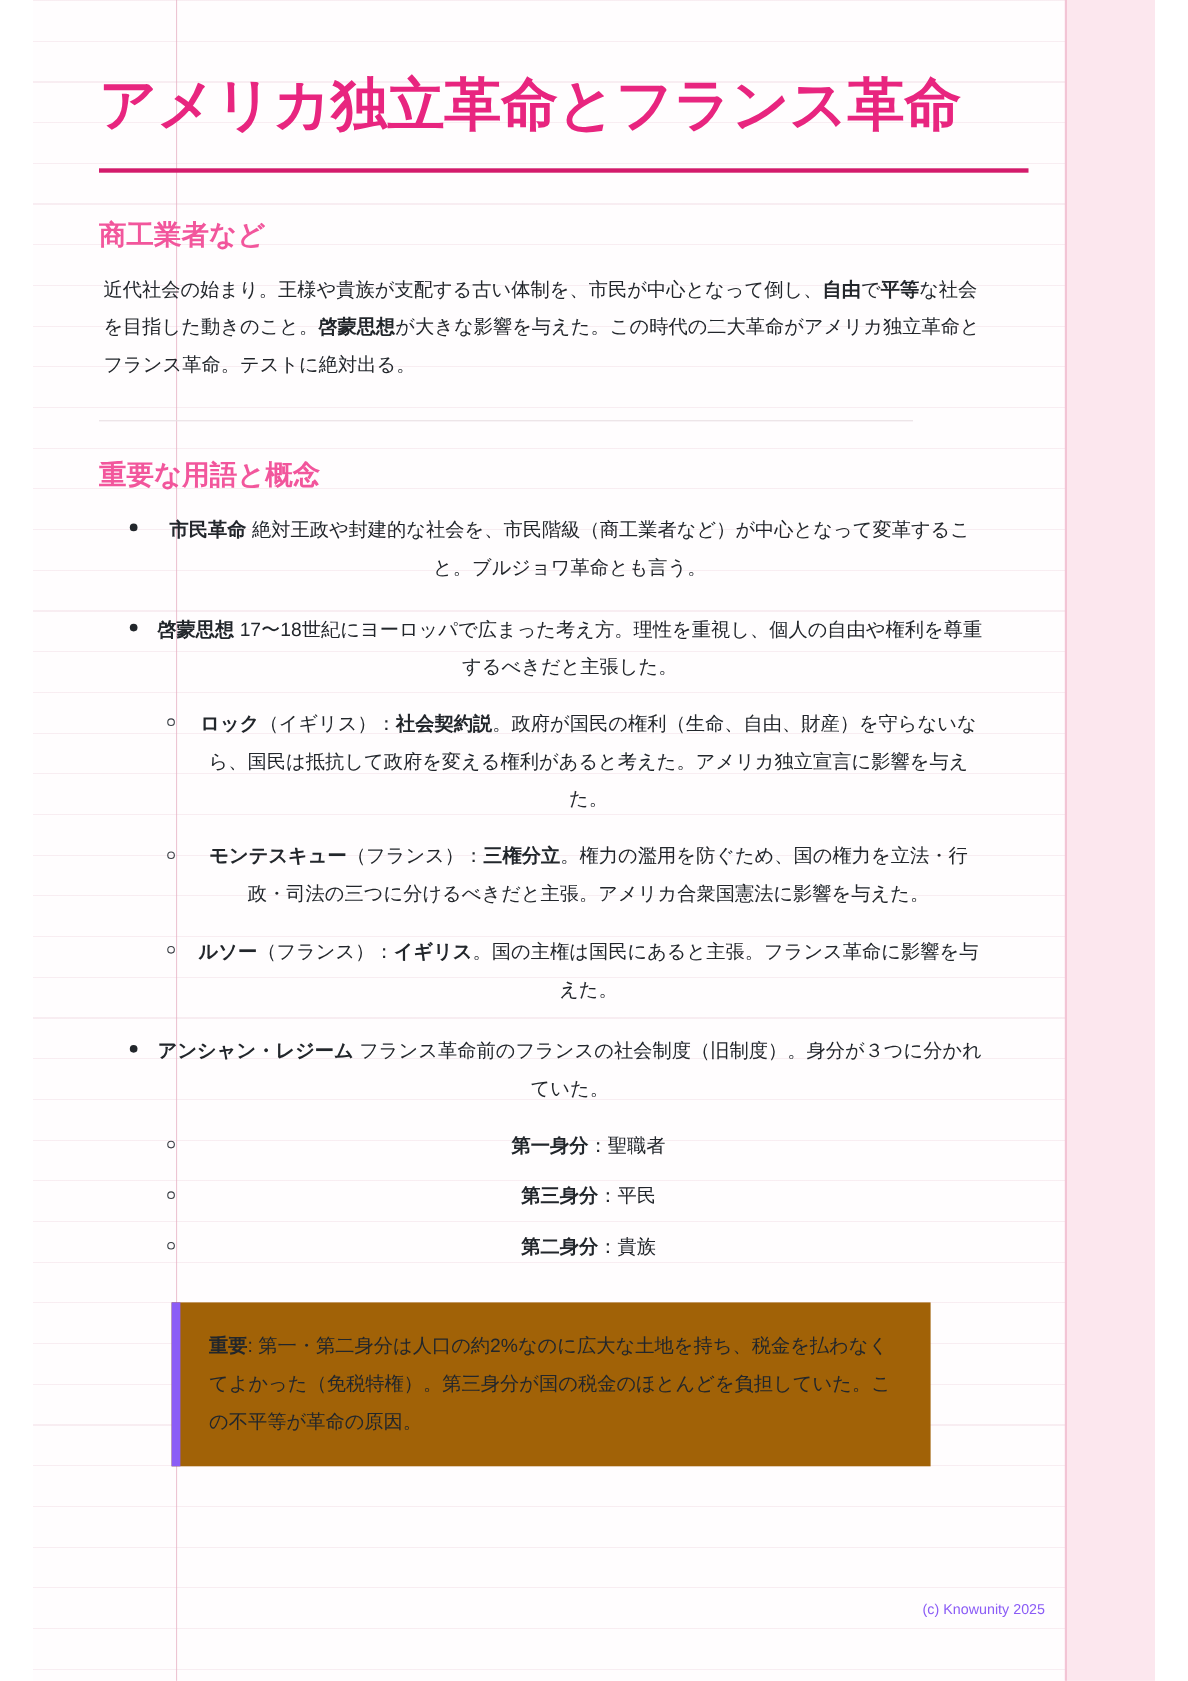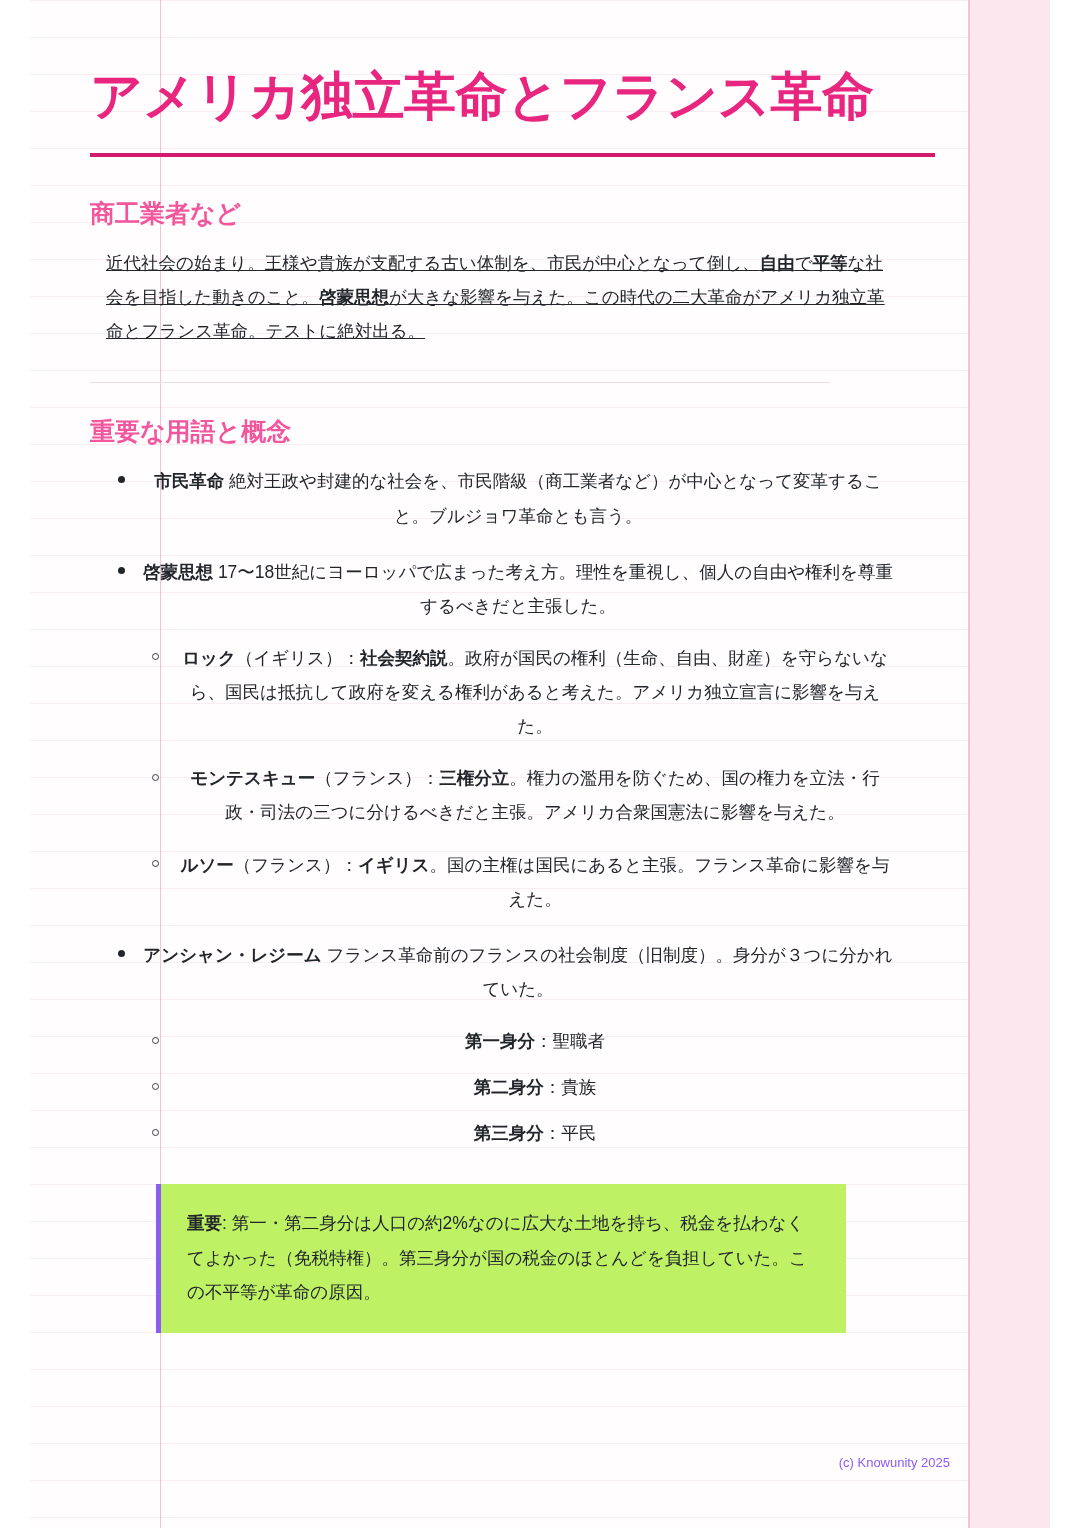--- a/index.html
+++ b/index.html
@@ -93,22 +93,21 @@
     margin: 0 0 16px 0;
   }
   h2.section-title.second {
     margin-top: 0;
   }
 
   p.body-text {
     font-size: 17.5px;
     line-height: 1.95;
     color: #22262b;
-    margin: 16px;
-    text-decoration: underline;
+    margin: 4px;
   }
   p.body-text b { font-weight: 700; }
 
   .divider {
     height: 1px;
     background: #e9dfe3;
     margin: 34px 0 32px 0;
     width: 740px;
   }
 
@@ -158,22 +157,22 @@
     border: 1.6px solid #3a3f45;
     box-sizing: border-box;
     background: transparent;
   }
   .term { font-weight: 700; }
   .emph { }
   .short { margin-bottom: 12px !important; }
 
   .callout {
     margin: 34px 0 0 66px;
-    background: #bef264;
-    border-left: 5px solid #8b5cf6;
+    background: #a16207;
+    border-left: 8px solid #8b5cf6;
     padding: 22px 28px 24px 26px;
     width: 690px;
     box-sizing: border-box;
   }
   .callout p {
     margin: 0;
     font-size: 17.5px;
     line-height: 1.95;
     color: #22262b;
   }
@@ -240,25 +239,25 @@
         <span class="bullet"></span>
         <span class="term">アンシャン・レジーム</span><span> フランス革命前のフランスの社会制度（旧制度）。身分が３つに分かれていた。</span>
 
         <ul class="lvl2">
           <li class="short">
             <span class="bullet-hollow"></span>
             <span class="term">第一身分</span><span>：聖職者</span>
           </li>
           <li class="short">
             <span class="bullet-hollow"></span>
+            <span class="term">第三身分</span><span>：平民</span>
+          </li>
+          <li class="short">
+            <span class="bullet-hollow"></span>
             <span class="term">第二身分</span><span>：貴族</span>
-          </li>
-          <li class="short">
-            <span class="bullet-hollow"></span>
-            <span class="term">第三身分</span><span>：平民</span>
           </li>
         </ul>
       </li>
     </ul>
 
     <div class="callout">
       <p>
         <b>重要</b><span>: 第一・第二身分は人口の約2%なのに広大な土地を持ち、税金を払わなくてよかった（免税特権）。第三身分が国の税金のほとんどを負担していた。この不平等が革命の原因。</span>
       </p>
     </div>

